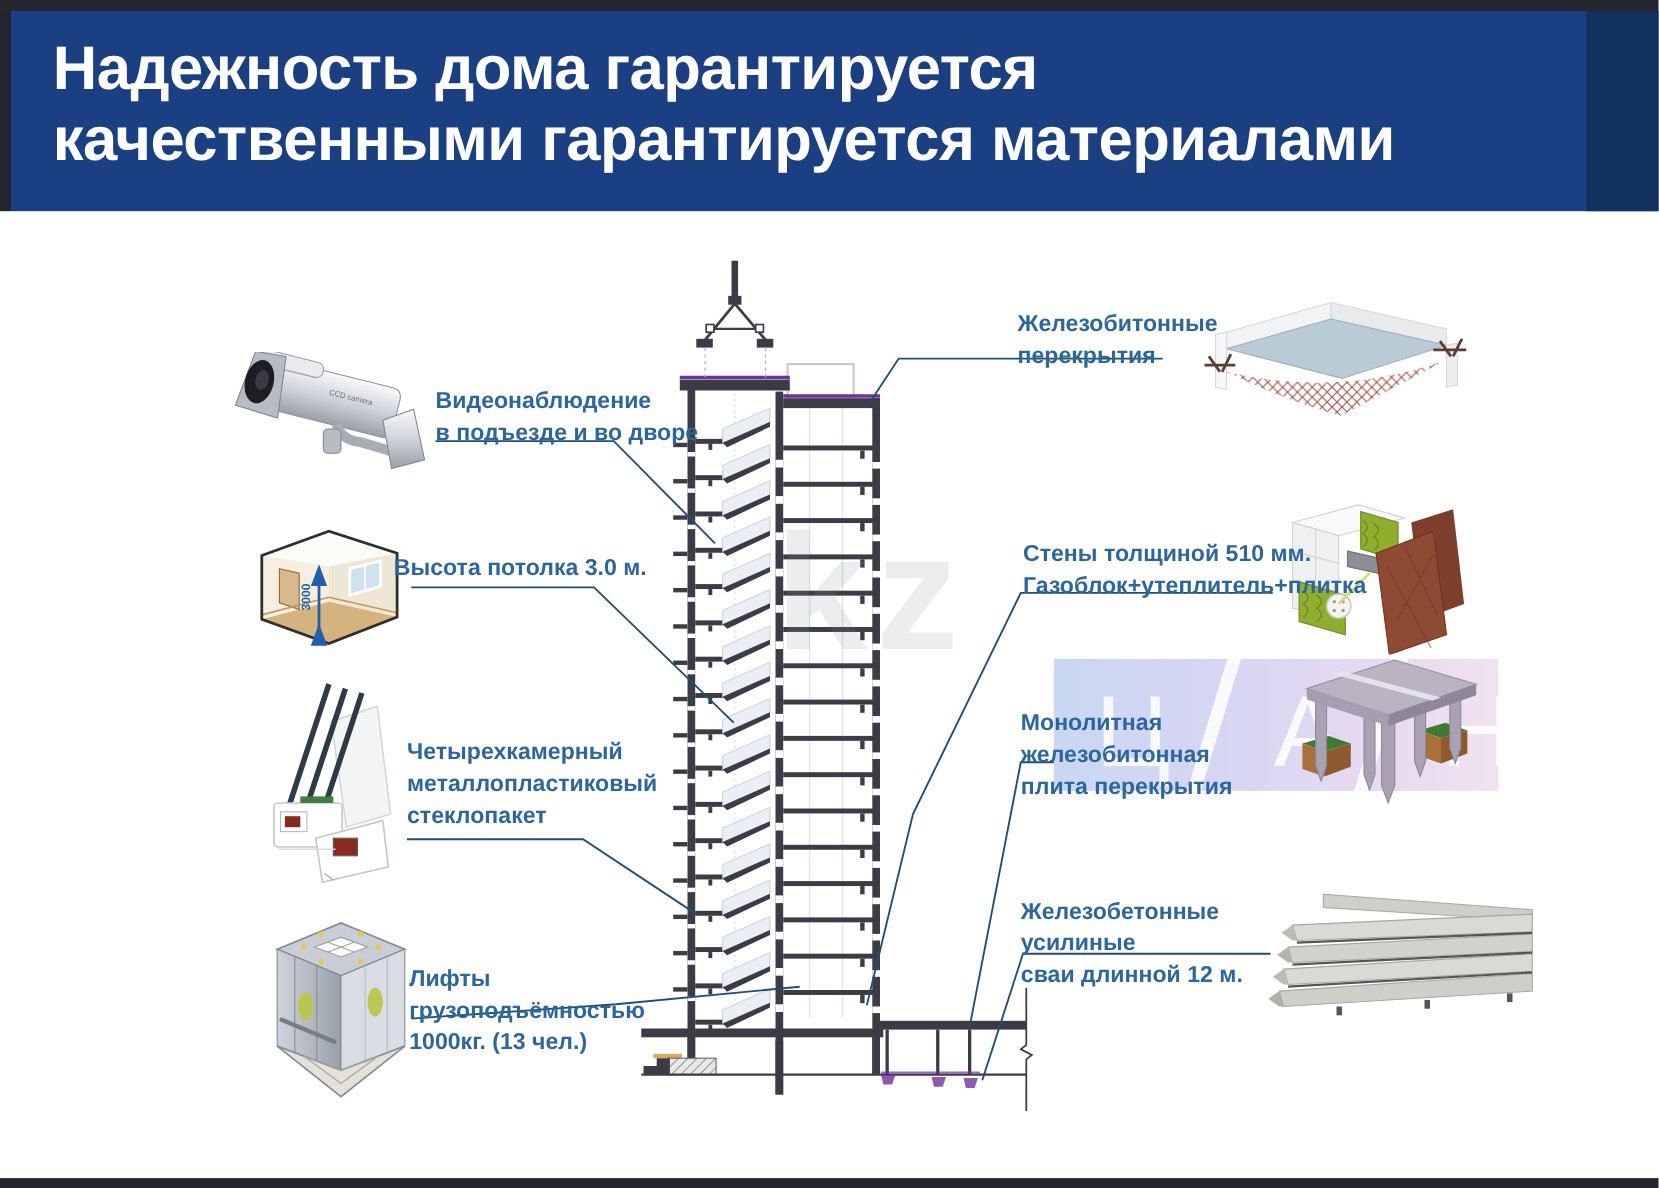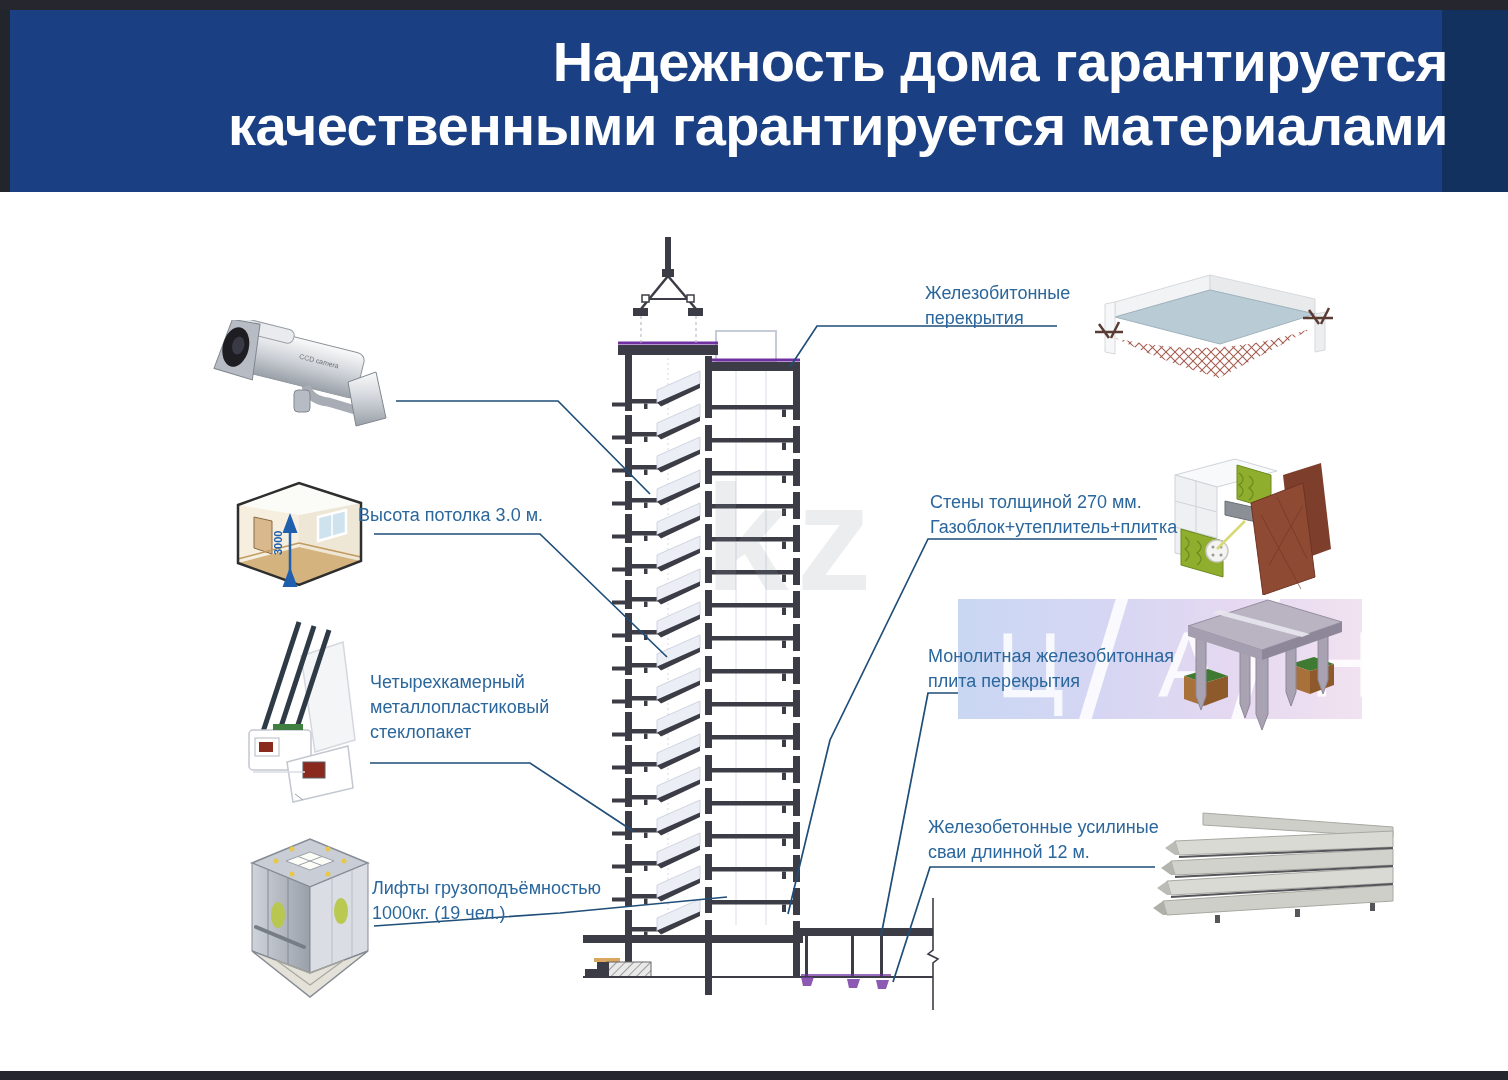--- a/index.html
+++ b/index.html
@@ -5,22 +5,22 @@
   html,body{margin:0;padding:0;background:#fff;}
   .stage{position:relative;width:1508px;height:1080px;background:#ffffff;overflow:hidden;
          font-family:"Liberation Sans", sans-serif;}
   .bar{position:absolute;left:0;width:1508px;background:#26262e;}
   .bar.top{top:0;height:10px;}
   .bar.bottom{top:1071px;height:9px;}
   .header{position:absolute;left:10px;top:10px;width:1498px;height:182px;background:#1a4083;}
   .header-edge-left{position:absolute;left:0;top:10px;width:10px;height:182px;background:#23252c;}
   .header-edge-right{position:absolute;left:1442px;top:10px;width:66px;height:182px;background:#13315f;}
   .title{position:absolute;left:48px;top:30px;width:1400px;color:#ffffff;
-         font-weight:700;font-size:56px;line-height:1.14;letter-spacing:-0.5px;text-align:right;}
-  .callout{position:absolute;color:#2b679c;font-weight:400;font-size:18px;line-height:1.38;
+         font-weight:700;font-size:56px;line-height:1.14;letter-spacing:-0.5px;}
+  .callout{position:absolute;color:#2b679c;font-weight:700;font-size:21px;line-height:1.38;
            white-space:pre-line;z-index:4;}
   .scene{position:absolute;left:0;top:0;z-index:1;}
   .img{position:absolute;z-index:2;}
   .wm-kz{position:absolute;left:705px;top:452px;z-index:3;font-weight:700;font-size:150px;
          letter-spacing:8px;color:rgba(130,142,158,0.16);pointer-events:none;}
   .wm-band{position:absolute;left:958px;top:599px;width:404px;height:120px;z-index:1;
            background:linear-gradient(90deg,#c9d7f3 0%,#d7d6f3 40%,#e6d9f1 70%,#f1e2f0 100%);}
   .wm-letter{position:absolute;top:14px;font-size:92px;font-weight:400;color:rgba(255,255,255,0.85);}
   .wm-slash{position:absolute;top:-12px;width:12px;height:142px;background:rgba(255,255,255,0.85);
             transform:rotate(17deg);}
@@ -343,29 +343,31 @@
         <line x1="34" y1="62" x2="248" y2="53" stroke="#55555a" stroke-width="2"></line>
         <line x1="30" y1="82" x2="248" y2="71" stroke="#55555a" stroke-width="2"></line>
         <line x1="26" y1="102" x2="248" y2="89" stroke="#55555a" stroke-width="2"></line>
         <rect x="70" y="120" width="5" height="8" fill="#55555a"></rect>
         <rect x="150" y="114" width="5" height="8" fill="#55555a"></rect>
         <rect x="225" y="108" width="5" height="8" fill="#55555a"></rect>
       </g>
     </svg>
   </div>
 
+  <div class="callout" style="left:396px;top:351px;width:270px">Видеонаблюдение
+в подъезде и во дворе</div>
   <div class="callout" style="left:358px;top:503px;width:260px">Высота потолка 3.0 м.</div>
   <div class="callout" style="left:370px;top:670px;width:240px">Четырехкамерный
 металлопластиковый
 стеклопакет</div>
   <div class="callout" style="left:372px;top:876px;width:280px">Лифты грузоподъёмностью
-1000кг. (19 чел.)</div>
+1000кг. (13 чел.)</div>
   <div class="callout" style="left:925px;top:281px;width:260px">Железобитонные
 перекрытия</div>
-  <div class="callout" style="left:930px;top:490px;width:280px">Стены толщиной 270 мм.
+  <div class="callout" style="left:930px;top:490px;width:280px">Стены толщиной 510 мм.
 Газоблок+утеплитель+плитка</div>
   <div class="callout" style="left:928px;top:644px;width:280px">Монолитная железобитонная
 плита перекрытия</div>
   <div class="callout" style="left:928px;top:815px;width:280px">Железобетонные усилиные
 сваи длинной 12 м.</div>
 
   <div class="bar bottom"></div>
 </div>
 
 </body></html>

